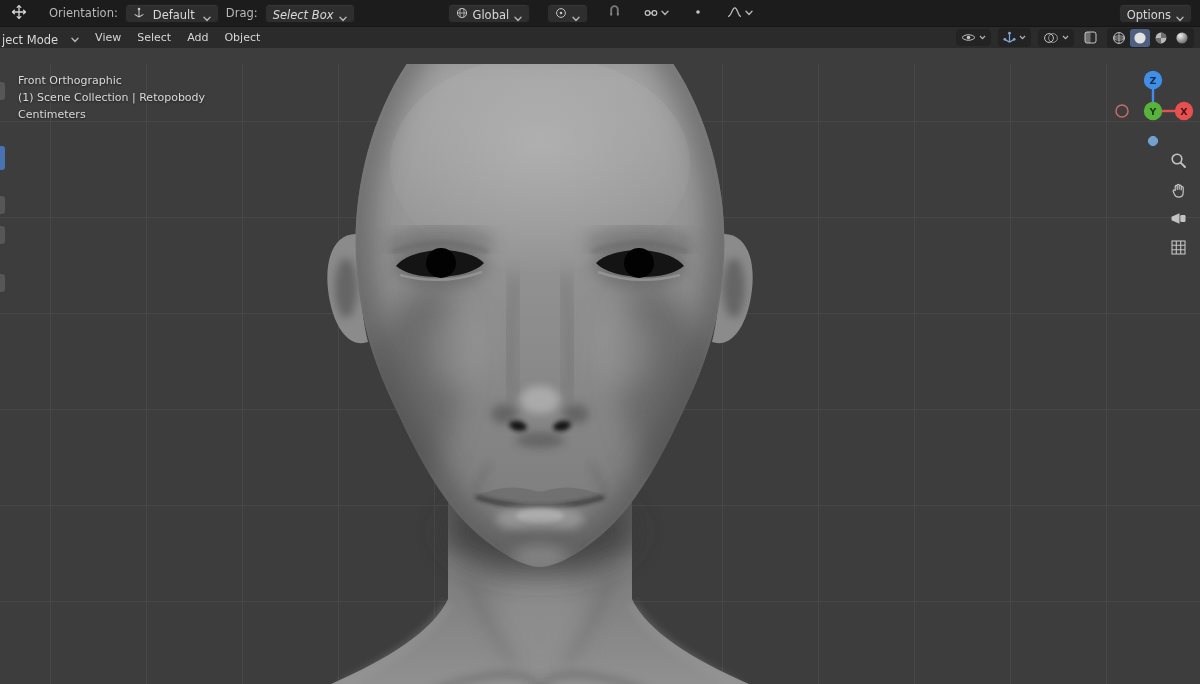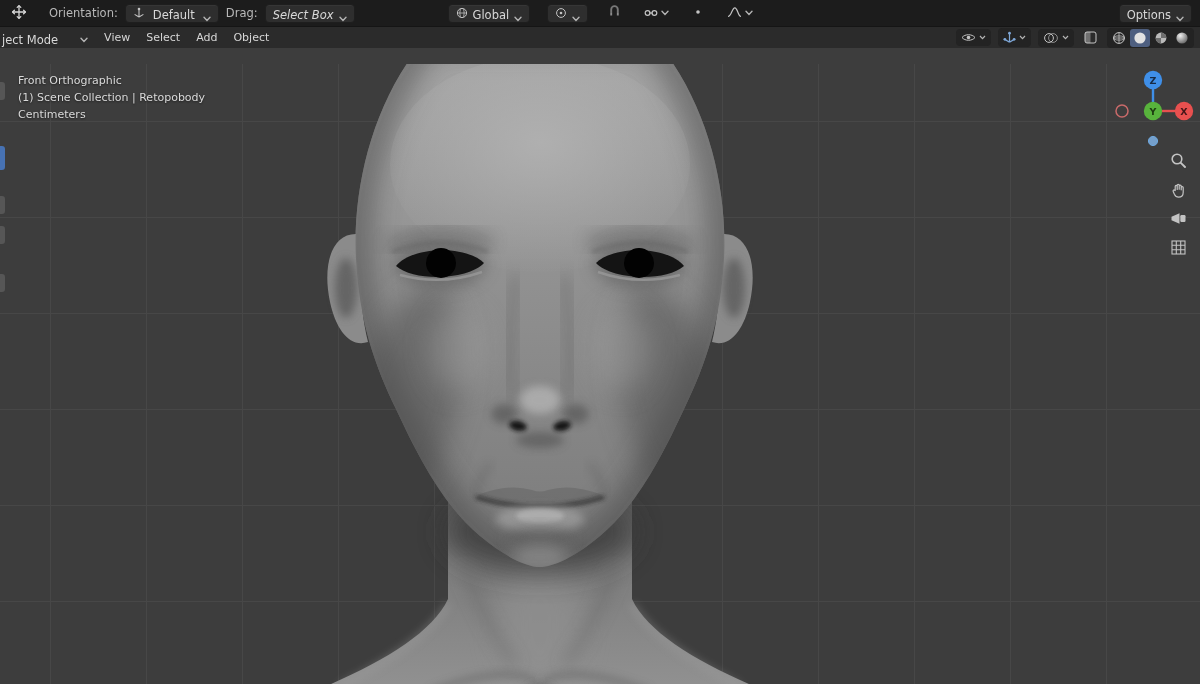--- a/index.html
+++ b/index.html
@@ -17,21 +17,21 @@
   button{font-family:inherit;cursor:default;}
   .flatbtn{display:flex;align-items:center;gap:3px;background:transparent;border:none;padding:2px 3px;color:#d8d8d8;}
   .dim{opacity:.55;}
   .center-group{display:flex;align-items:center;gap:17px;margin-left:86px;}
   .options{margin-left:auto;}
   .chev{display:flex;flex:none;}
 
   
   .vheader{position:absolute;left:0;top:26px;width:1200px;height:22px;background:#2b2b2b;
            border-top:1px solid #151515;display:flex;align-items:center;font-size:11.5px;color:#d8d8d8;}
-  .mode-dd{display:flex;align-items:center;gap:22px;background:transparent;border:none;
+  .mode-dd{display:flex;align-items:center;gap:13px;background:transparent;border:none;
            padding:6px 8px 2px 2px;color:#d8d8d8;font-size:11.5px;}
   .menu{background:transparent;border:none;color:#d6d6d6;font-size:11px;padding:3px 8px;}
   .hright{margin-left:auto;display:flex;align-items:center;gap:7px;padding-right:6px;}
   .hgroup{display:flex;align-items:center;background:#232323;border-radius:4px;padding:1px 2px;gap:1px;}
   .hicon{display:flex;align-items:center;gap:3px;background:transparent;border:none;padding:2px 3px;border-radius:3px;}
   .hicon.active{background:#4e5f80;}
   .hicon svg{display:block;}
 
   
   .viewport{position:absolute;left:0;top:64px;width:1200px;height:636px;background-color:#3d3d3d;

